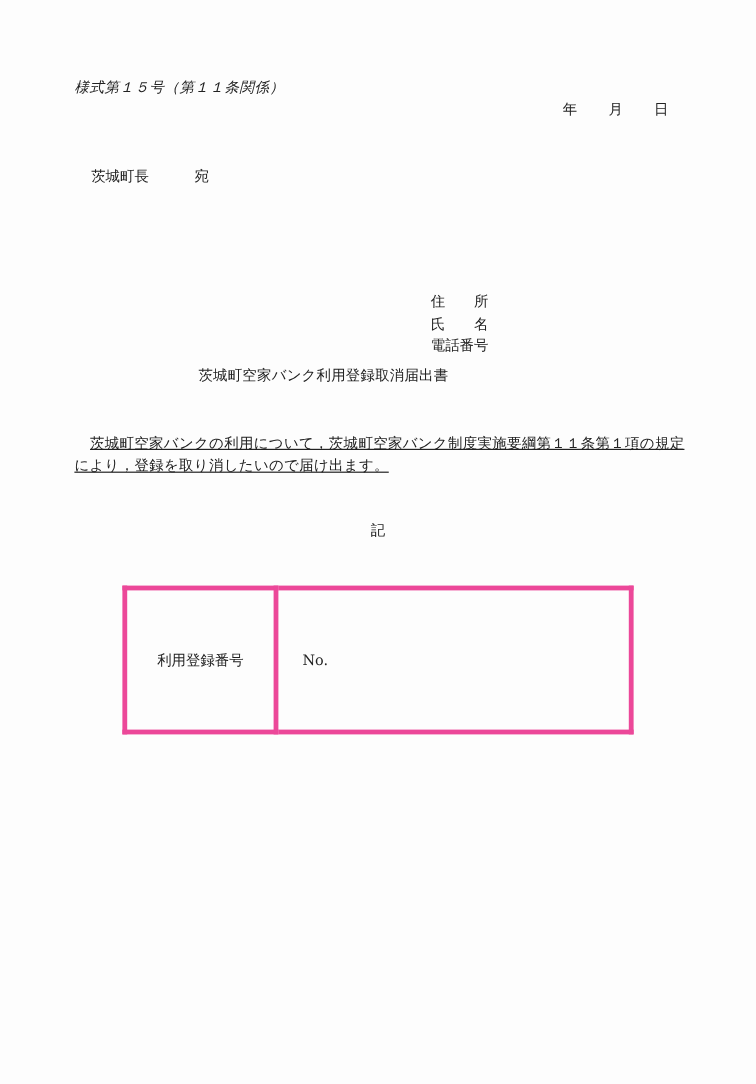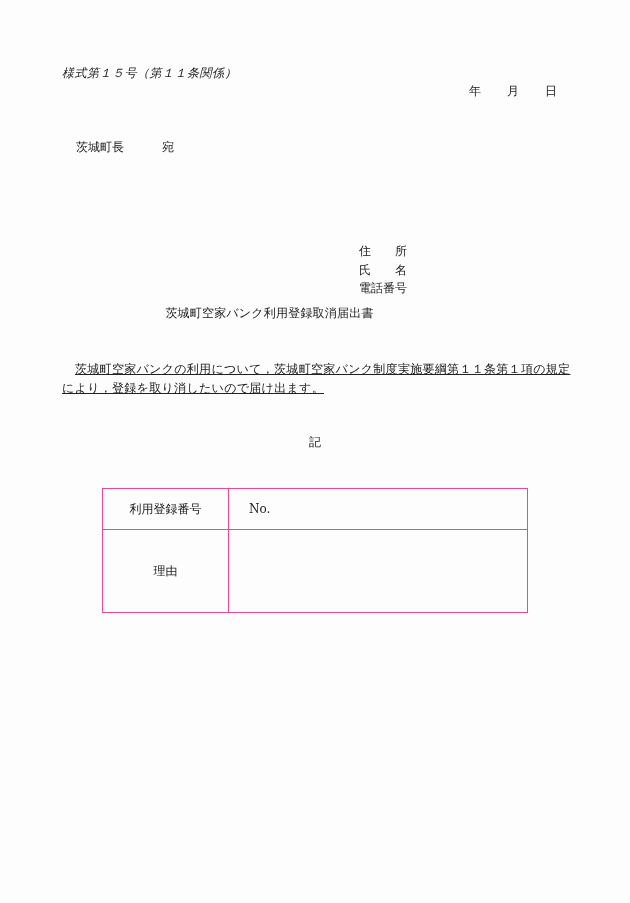--- a/index.html
+++ b/index.html
@@ -35,21 +35,21 @@
     .body-text .indent { display: inline-block; width: 13px; }
     .ki { left: 0; width: 630px; top: 434px; text-align: center; }
     .record-table {
       position: absolute;
       left: 102px; top: 488px;
       width: 426px; height: 124px;
       border-collapse: collapse;
       table-layout: fixed;
     }
     .record-table td {
-      border: 1px solid #ec4899;
+      border: 4px solid #ec4899;
       padding: 0;
       vertical-align: middle;
     }
     .record-table col.c1 { width: 126px; }
     .record-table tr.r1 td { height: 40px; }
     .record-table tr.r2 td { height: 82px; }
     .record-table td.label { text-align: center; }
     .record-table td.value-no { padding-left: 20px; }
   </style>
 </head>
@@ -82,18 +82,14 @@
 <table class="record-table">
   <colgroup>
       <col class="c1">
       <col>
     </colgroup>
   <tbody>
       <tr class="r1">
     <td class="label">利用登録番号</td>
     <td class="value-no">No.</td>
   </tr>
-  <tr class="r2">
-    <td class="label">理由</td>
-    <td></td>
-  </tr>
 </tbody>
   </table>
 
 </body></html>

